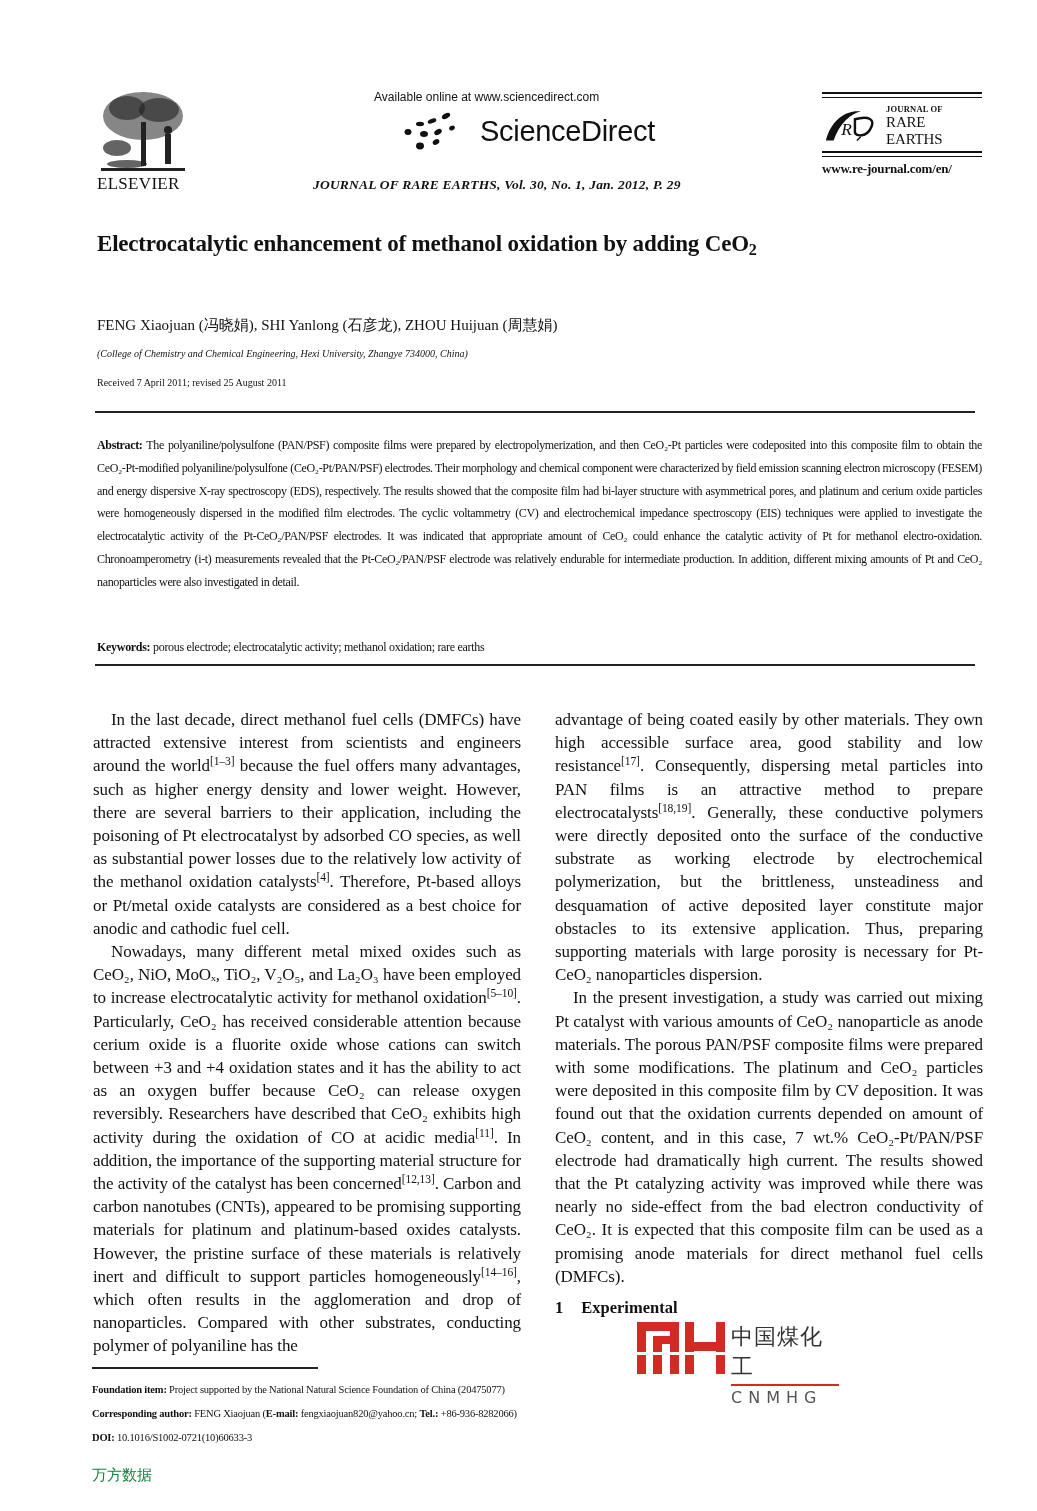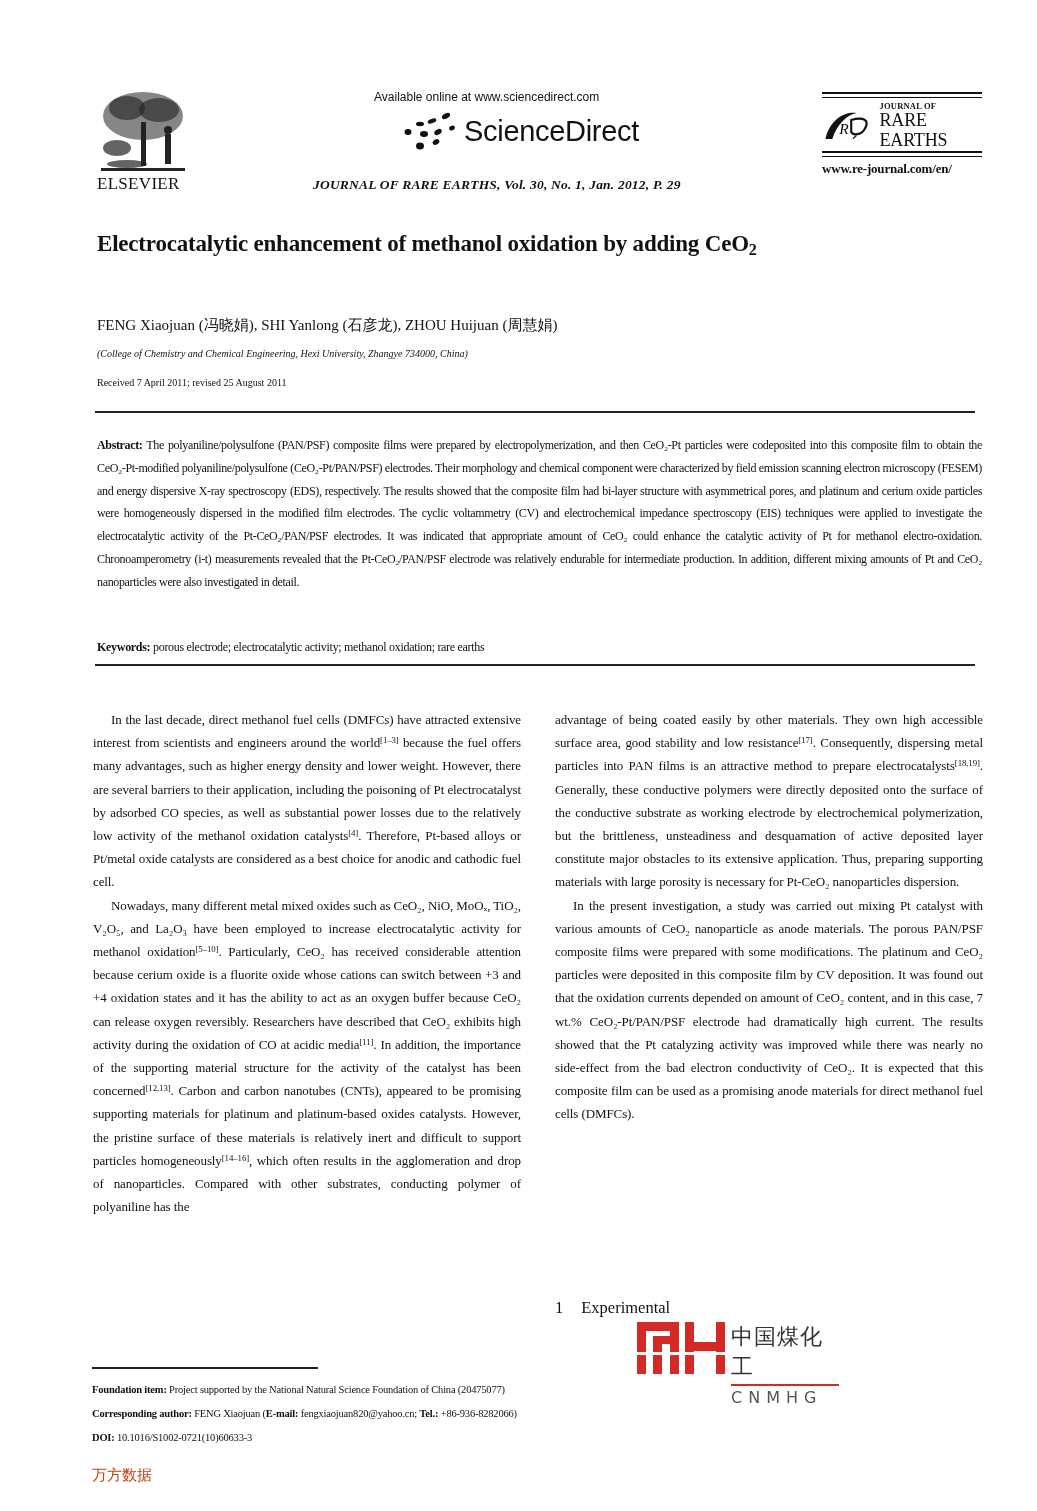--- a/index.html
+++ b/index.html
@@ -17,32 +17,32 @@
   .elsevier-tree { width: 92px; height: 88px; }
   .elsevier-word {
     font-family: "Liberation Serif", serif; font-size: 17px; letter-spacing: 0.3px;
     position: absolute; left: 0; top: 86px;
   }
   .available {
     left: 374px; top: 90px; font-family: "Liberation Sans", sans-serif; font-size: 12px;
   }
   .sd-logo { left: 402px; top: 108px; height: 46px; display: flex; align-items: center; }
   .sd-dots { width: 60px; height: 42px; }
-  .sd-word { font-family: "Liberation Sans", sans-serif; font-size: 29px; margin-left: 2px; letter-spacing: -0.3px; }
+  .sd-word { font-family: "Liberation Sans", sans-serif; font-size: 29px; margin-left: 18px; letter-spacing: -0.3px; }
   .journal-line {
     left: 313px; top: 177px; font-size: 13.5px; font-weight: bold; font-style: italic; letter-spacing: 0.2px;
   }
   .jre-box { left: 822px; top: 92px; width: 160px; }
   .jre-rule { height: 2px; background: #111; margin-bottom: 3px; }
   .jre-rule.thin { height: 1px; }
   .jre-mid { display: flex; align-items: center; height: 50px; }
   .jre-emblem { width: 60px; height: 38px; }
   .jre-text { margin-left: 6px; line-height: 1.1; }
   .jre-small { font-size: 8.5px; font-weight: bold; letter-spacing: 0.2px; }
-  .jre-big { font-size: 18px; letter-spacing: -0.2px; }
+  .jre-big { font-size: 15px; letter-spacing: -0.2px; }
   .jre-url { font-size: 13px; font-weight: bold; margin-top: 4px; letter-spacing: -0.2px; }
 
   
   .title {
     left: 97px; top: 229px; width: 820px; font-size: 23px; font-weight: bold; line-height: 29px;
     letter-spacing: -0.2px;
   }
   .authors { left: 97px; top: 316px; font-size: 15px; }
   .affil { left: 97px; top: 348px; font-size: 10px; font-style: italic; }
   .received { left: 97px; top: 377px; font-size: 10px; }
@@ -52,50 +52,50 @@
 
   
   .abstract {
     left: 97px; top: 434px; width: 885px; font-size: 12px; line-height: 22.8px; text-align: justify;
     letter-spacing: -0.35px;
   }
   .keywords { left: 97px; top: 640px; font-size: 12px; letter-spacing: -0.3px; }
   b.lbl { font-weight: bold; }
 
   
-  .col { font-size: 13px; line-height: 23.2px; text-align: justify; letter-spacing: -0.1px; font-family: Liberation Serif, serif; }
+  .col { font-size: 17px; line-height: 23.2px; text-align: justify; letter-spacing: -0.1px; font-family: Liberation Serif, serif; }
   .col p { text-indent: 18px; }
   .col p.noind { text-indent: 0; }
   .col-left { left: 93px; top: 708px; width: 428px; }
   .col-right { left: 555px; top: 708px; width: 428px; }
   sub { font-size: 0.7em; vertical-align: -0.25em; line-height: 0; }
   sup { font-size: 0.68em; vertical-align: 0.5em; line-height: 0; }
 
-  .section-head { left: 555px; top: 1298px; font-size: 16.5px; font-weight: normal; }
+  .section-head { left: 555px; top: 1298px; font-size: 16.5px; font-weight: bold; }
   .section-head .num { margin-right: 18px; }
 
   
   .cnmhg { left: 637px; top: 1322px; display: flex; align-items: flex-start; }
   .cnmhg-mark { width: 88px; height: 52px; }
   .cnmhg-text { margin-left: 6px; }
   .cnmhg-cn {
     font-family: "DejaVu Sans", sans-serif; font-size: 22px; color: #333; letter-spacing: 1px;
     padding-bottom: 2px; border-bottom: 2px solid #d42a25; width: 108px;
   }
   .cnmhg-en {
     font-family: "DejaVu Sans", sans-serif; font-size: 16px; color: #555; letter-spacing: 6px; margin-top: 2px;
   }
 
   
   .foot-rule { left: 92px; top: 1367px; width: 226px; height: 1.5px; background: #222; }
   .foot { left: 92px; font-size: 10.5px; letter-spacing: -0.2px; }
   .foot1 { top: 1384px; }
   .foot2 { top: 1408px; }
   .foot3 { top: 1432px; }
-  .wanfang { left: 92px; top: 1466px; font-family: Liberation Mono, monospace; font-size: 15px; color: #c2410c; }
+  .wanfang { left: 92px; top: 1466px; font-family: Liberation Mono, monospace; font-size: 15px; color: #15803d; }
 </style>
 </head>
 <body>
 
 <div class="abs elsevier-logo">
   <svg class="elsevier-tree" viewBox="0 0 92 88">
     <g fill="#222">
       <ellipse cx="46" cy="28" rx="40" ry="24" opacity="0.55"></ellipse>
       <ellipse cx="30" cy="20" rx="18" ry="12" opacity="0.6"></ellipse>
       <ellipse cx="62" cy="22" rx="20" ry="12" opacity="0.6"></ellipse>

